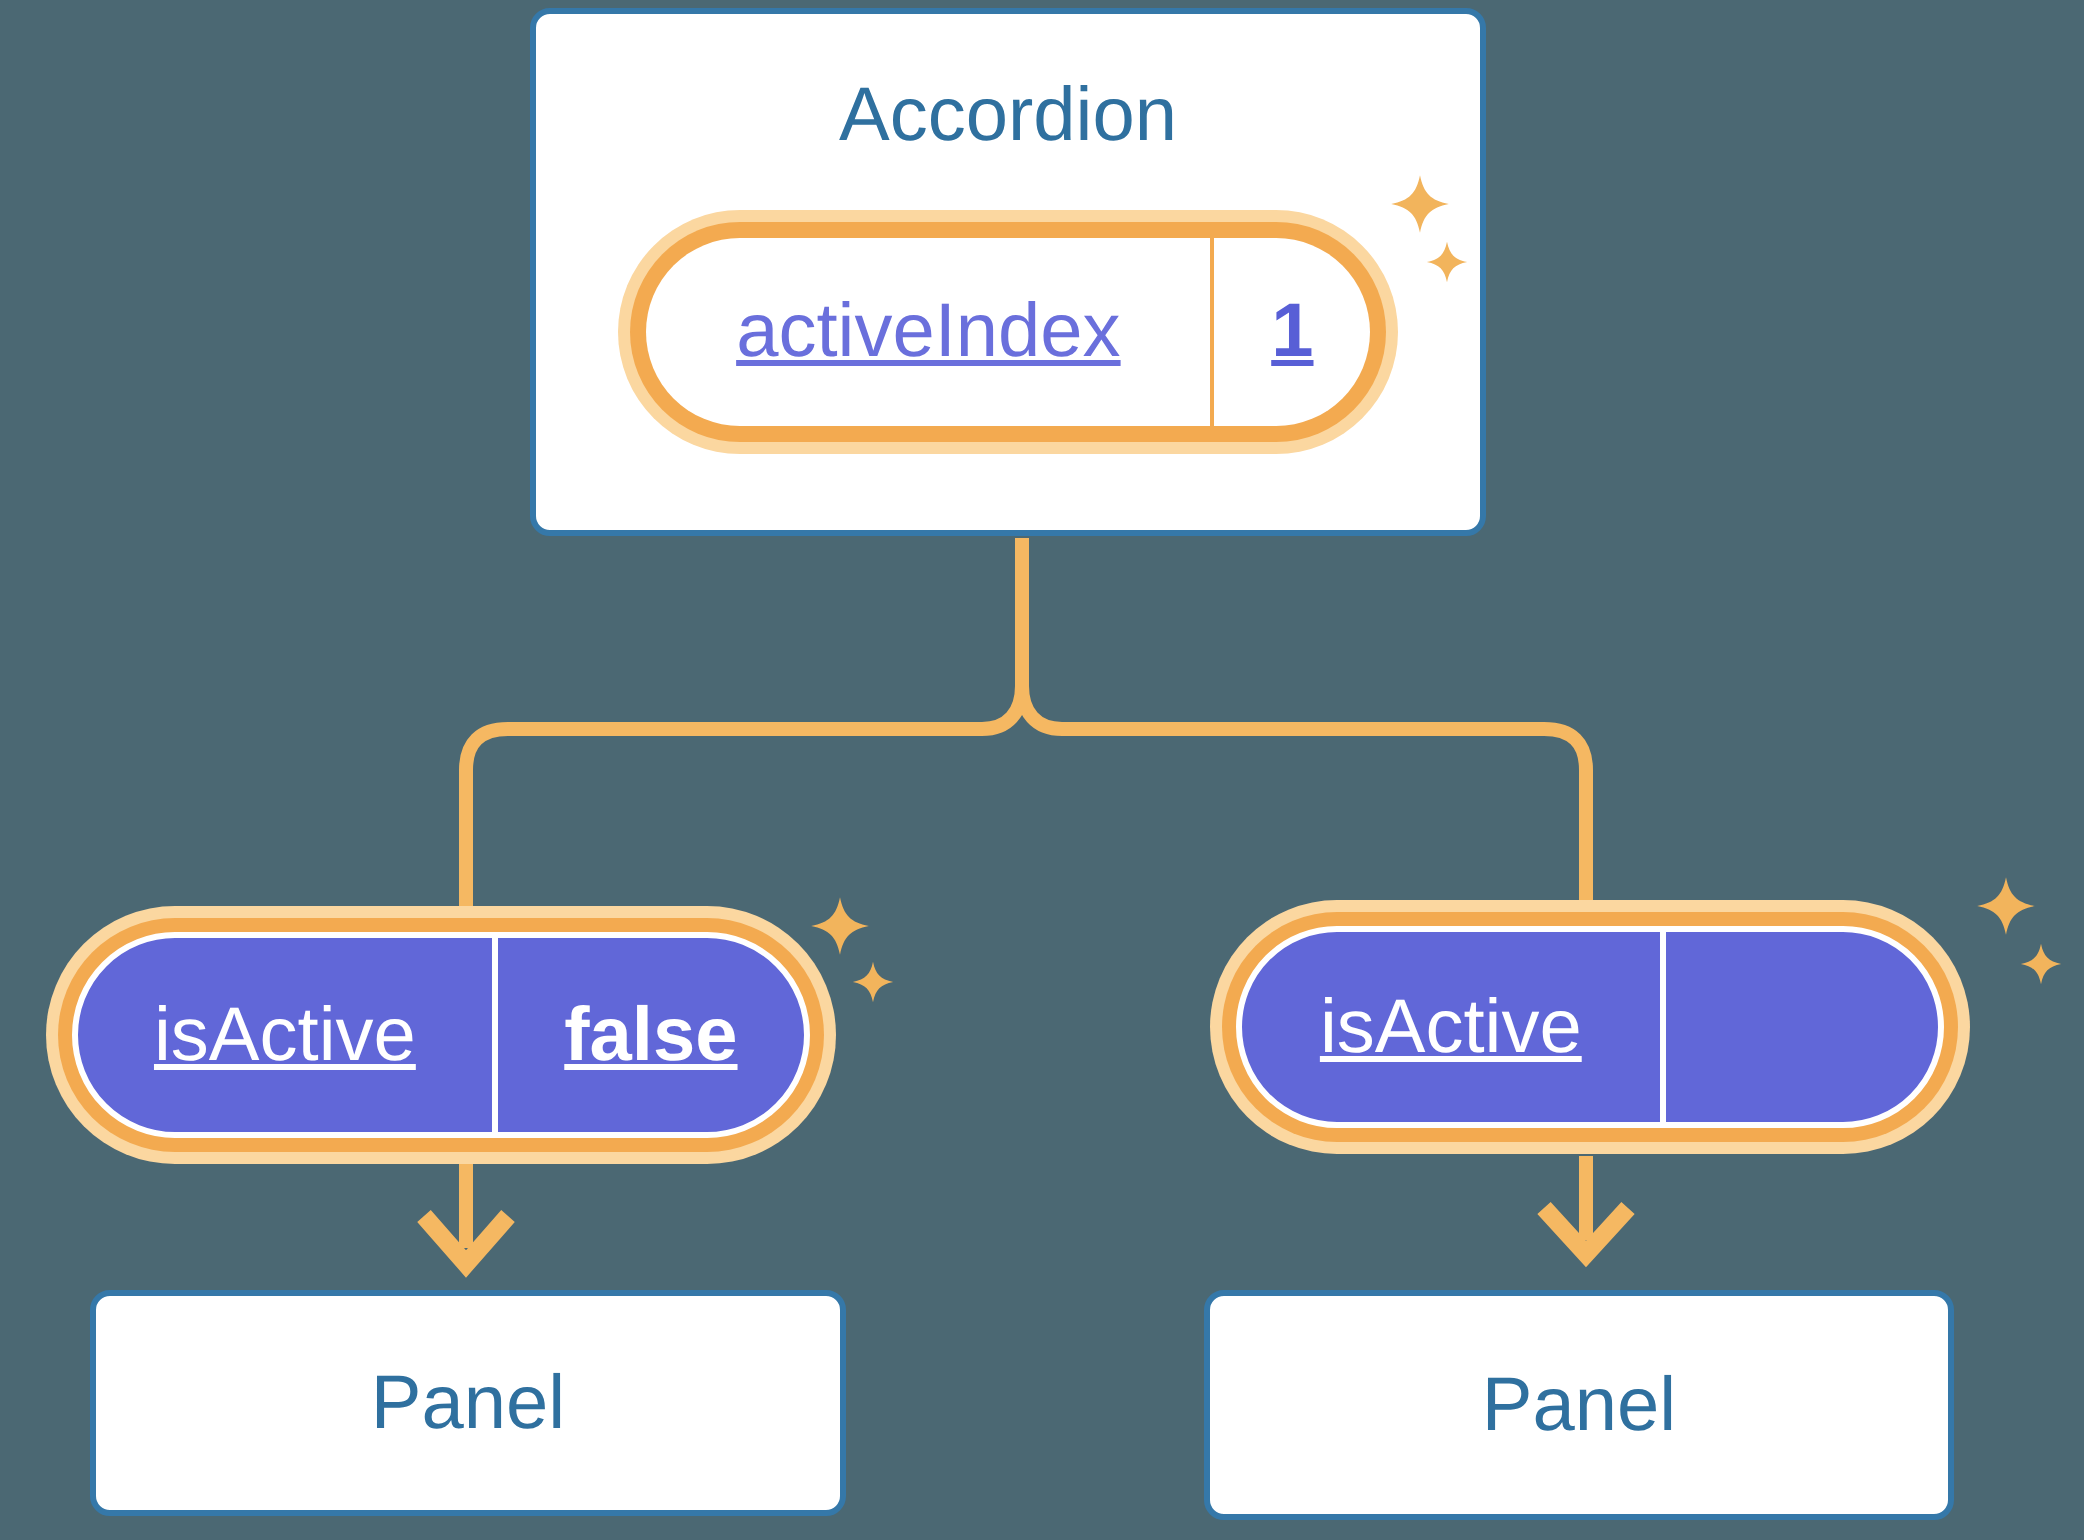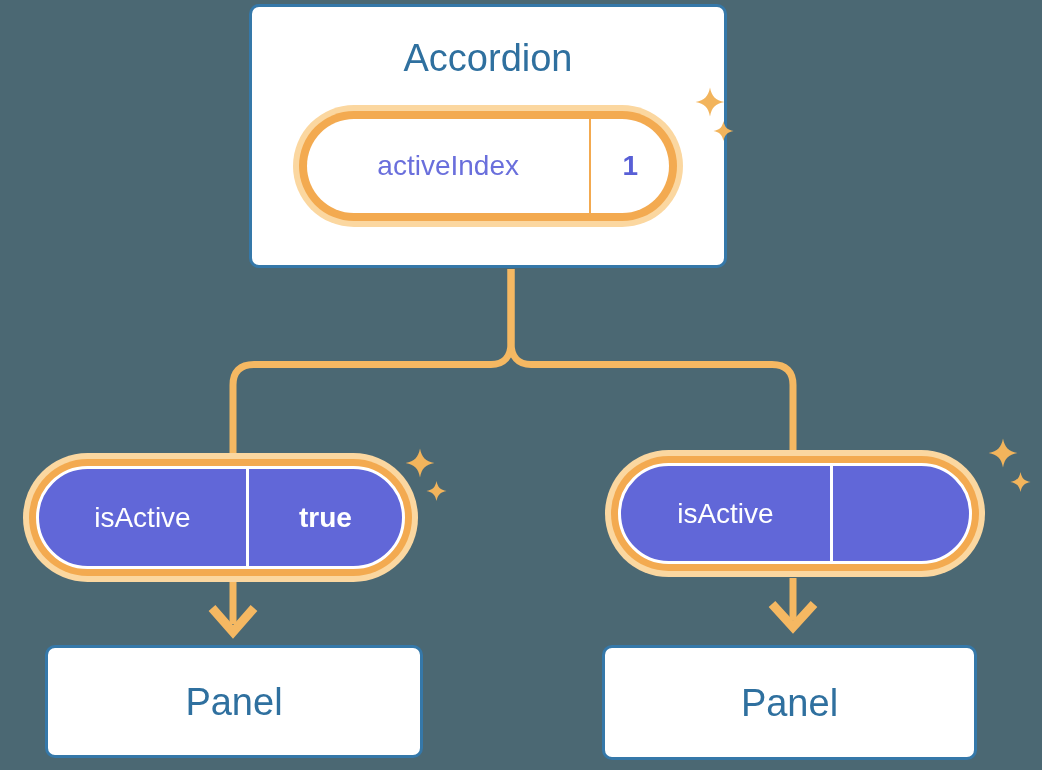--- a/index.html
+++ b/index.html
@@ -23,21 +23,21 @@
   }
   svg.connectors{position:absolute;left:0;top:0;z-index:1;}
   .card{
     position:absolute;
     background:#ffffff;
     border:3px solid var(--card-border);
     border-radius:10px;
     box-sizing:border-box;
     z-index:2;
   }
-  .card-accordion{left:249px;top:4px;width:478px;height:264px;
+  .card-accordion{left:265px;top:4px;width:478px;height:264px;
     display:flex;flex-direction:column;align-items:center;padding-top:32px;}
   .card-panel{display:flex;align-items:center;justify-content:center;border-radius:10px;}
   .card-panel-left{left:45px;top:645px;width:378px;height:113px;}
   .card-panel-right{left:602px;top:645px;width:375px;height:115px;}
   .blue-label{color:var(--blue-text);font-size:38px;font-weight:500;line-height:1;}
 
   
   .pill-halo{
     background:var(--orange-halo);
     border-radius:999px;
@@ -53,21 +53,21 @@
   .pill-body{
     border-radius:999px;
     box-sizing:border-box;
     height:100%;
     display:flex;
     align-items:stretch;
     overflow:hidden;
   }
   .pill-cell{
     display:flex;align-items:center;justify-content:center;
-    font-size:28px;line-height:1;
+    font-size:38px;line-height:1;text-decoration:underline;
   }
   
   .state-pill{width:390px;height:122px;margin-top:28px;position:relative;}
   .state-pill .pill-ring{padding:8px;}
   .state-pill .pill-body{background:#ffffff;}
   .state-pill .cell-label{flex-basis:78%;color:var(--purple-text);}
   .state-pill .divider{width:2px;background:var(--orange-ring);}
   .state-pill .cell-value{flex:1;color:#585fd6;font-weight:700;}
 
   
@@ -124,21 +124,21 @@
   </svg>
   <svg class="sparkle" style="left:713px;top:119px" width="21" height="24" viewBox="0 0 100 100">
     <path d="M50 2 C56 32 68 44 98 50 C68 56 56 68 50 98 C44 68 32 56 2 50 C32 44 44 32 50 2 Z"></path>
   </svg>
 
   <div class="pill-halo prop-pill prop-pill-left">
     <div class="pill-ring">
       <div class="pill-body">
         <div class="pill-cell cell-label">isActive</div>
         <div class="divider"></div>
-        <div class="pill-cell cell-value">true</div>
+        <div class="pill-cell cell-value">false</div>
       </div>
     </div>
   </div>
 
   <svg class="sparkle" style="left:405px;top:446px" width="30" height="34" viewBox="0 0 100 100">
     <path d="M50 2 C56 32 68 44 98 50 C68 56 56 68 50 98 C44 68 32 56 2 50 C32 44 44 32 50 2 Z"></path>
   </svg>
   <svg class="sparkle" style="left:426px;top:479px" width="21" height="24" viewBox="0 0 100 100">
     <path d="M50 2 C56 32 68 44 98 50 C68 56 56 68 50 98 C44 68 32 56 2 50 C32 44 44 32 50 2 Z"></path>
   </svg>

